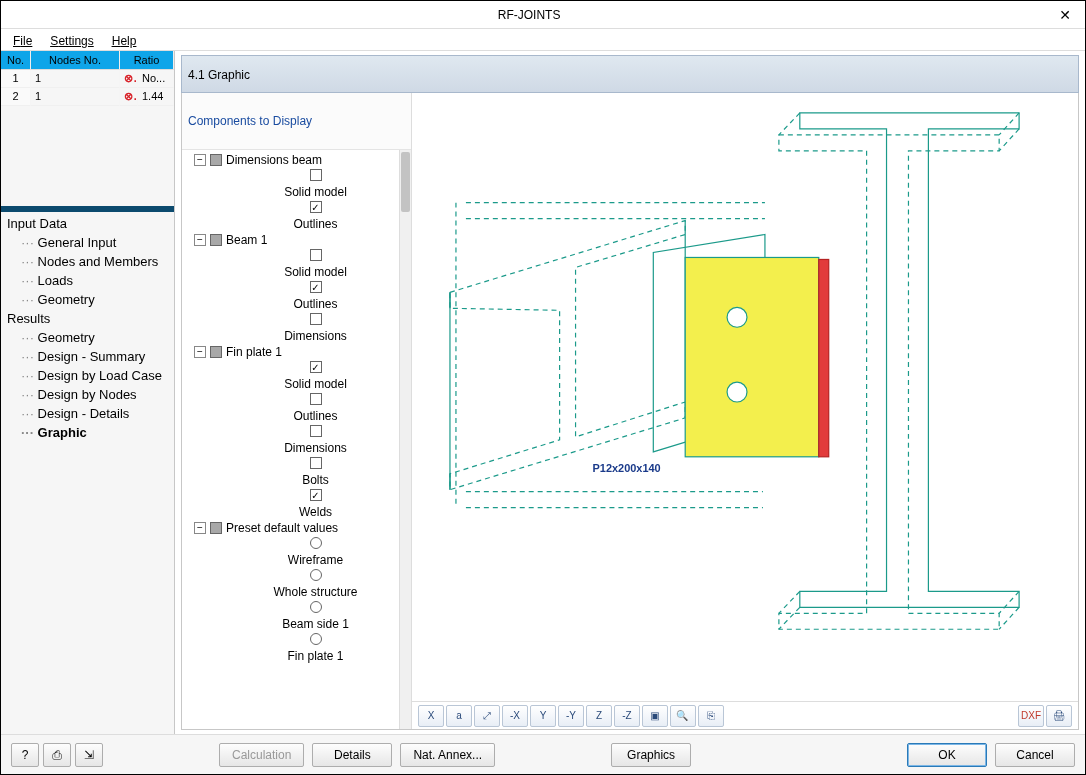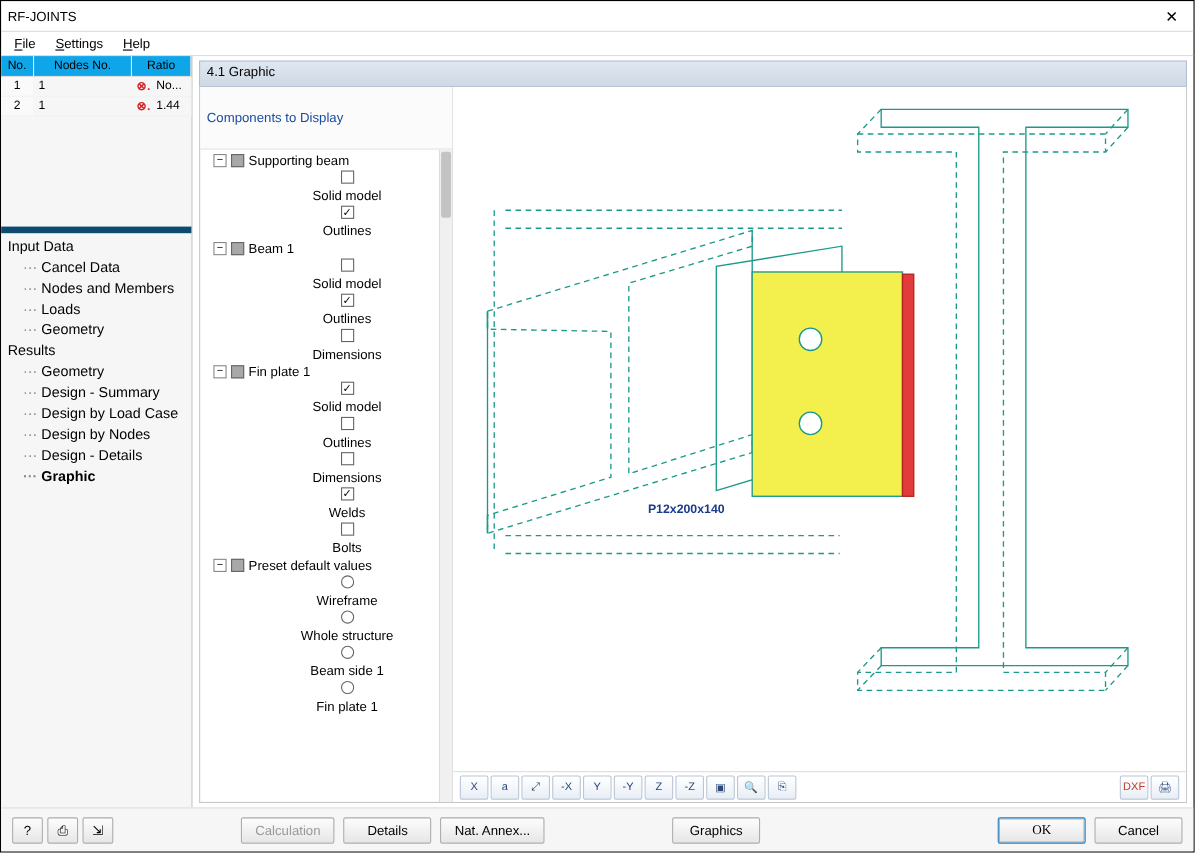--- a/index.html
+++ b/index.html
@@ -15,29 +15,30 @@
     overflow: hidden;
   }
   .titlebar {
     height: 28px;
     display: flex;
     align-items: center;
     padding: 0 6px;
     border-bottom: 1px solid #ddd;
     font-size: 12px;
   }
-  .titlebar .ttl { flex: 1; }
+  .titlebar .ttl { flex: 1; text-align: center; }
   .titlebar .close { font-size: 14px; padding: 0 8px; cursor: pointer; }
   .menubar {
     height: 22px;
     display: flex;
-    align-items: center;
+    align-items: flex-end;
     gap: 2px;
     padding: 0 4px;
     border-bottom: 1px solid #ddd;
+    text-decoration: underline;
   }
   .menubar .mitem { padding: 2px 8px; cursor: pointer; }
   .menubar .mitem .ul { text-decoration: underline; }
   .content {
     flex: 1;
     display: flex;
     min-height: 0;
   }
   .leftcol {
     width: 174px;
@@ -81,24 +82,24 @@
   .nav .ni { padding: 2px 6px 2px 20px; cursor: pointer; white-space: nowrap; }
   .nav .ni.sel { color: #000; font-weight: bold; }
   .nav .ni .dots { color: #888; }
   .rightcol {
     flex: 1;
     display: flex;
     flex-direction: column;
     padding: 4px 6px 4px 6px;
   }
   .panelhdr {
-    height: 24px;
+    height: 38px;
     background: linear-gradient(#dfe8f0, #cfd9e5);
     border: 1px solid #a8b8cc;
-    padding: 2px 6px;
+    padding: 12px 6px;
     font-size: 12px;
   }
   .panelbody {
     flex: 1;
     display: flex;
     border: 1px solid #c7c7c7;
     border-top: none;
     min-height: 0;
   }
   .tree {
@@ -187,21 +188,20 @@
     border: 1px solid #adadad;
     background: linear-gradient(#fdfdfd, #e6e6e6);
     border-radius: 2px;
     cursor: pointer;
     font-size: 12px;
     min-width: 80px;
   }
   .ftbtn.primary {
     border: 1px solid #2a7ab8;
     box-shadow: 0 0 0 1px #7bb6e6 inset;
-    font-family: Liberation Serif, serif;
   }
   .ftbtn.disabled {
     color: #999;
   }
   .ftico {
     width: 28px; height: 24px;
     border: 1px solid #adadad;
     background: linear-gradient(#fdfdfd, #e6e6e6);
     border-radius: 2px;
     cursor: pointer;
@@ -239,21 +239,21 @@
       <div class="cell rowhead">2</div>
       <div class="cell">1</div>
       <div class="cell ic">⊗</div>
       <div class="cell">1.44</div>
 
       <div class="spacer"></div>
     </div>
 
     <div class="nav">
       <div class="grp">Input Data</div>
-      <div class="ni"><span class="dots">··· </span><span>Cancel Data</span></div>
+      <div class="ni"><span class="dots">··· </span><span>General Input</span></div>
       <div class="ni"><span class="dots">··· </span><span>Nodes and Members</span></div>
       <div class="ni"><span class="dots">··· </span><span>Loads</span></div>
       <div class="ni"><span class="dots">··· </span><span>Geometry</span></div>
       <div class="grp">Results</div>
       <div class="ni"><span class="dots">··· </span><span>Geometry</span></div>
       <div class="ni"><span class="dots">··· </span><span>Design - Summary</span></div>
       <div class="ni"><span class="dots">··· </span><span>Design by Load Case</span></div>
       <div class="ni"><span class="dots">··· </span><span>Design by Nodes</span></div>
       <div class="ni"><span class="dots">··· </span><span>Design - Details</span></div>
       <div class="ni sel"><span class="dots">··· </span><span>Graphic</span></div>
@@ -262,21 +262,21 @@
 
   <div class="rightcol">
     <div class="panelhdr">4.1 Graphic</div>
     <div class="panelbody">
       <div class="tree">
         <div class="treehdr">Components to Display</div>
         <div class="treebody" id="treebody">
           <div class="tn ind1">
               <span class="tog">−</span>
               <span class="box tri"></span>
-              <span>Supporting beam</span>
+              <span>Dimensions beam</span>
             </div>
             <div class="tn ind2">
               <span class="box "></span>
               <span>Solid model</span>
             </div>
             <div class="tn ind2">
               <span class="box chk"></span>
               <span>Outlines</span>
             </div>
             <div class="tn ind1">
@@ -307,26 +307,26 @@
             </div>
             <div class="tn ind2">
               <span class="box "></span>
               <span>Outlines</span>
             </div>
             <div class="tn ind2">
               <span class="box "></span>
               <span>Dimensions</span>
             </div>
             <div class="tn ind2">
+              <span class="box "></span>
+              <span>Bolts</span>
+            </div>
+            <div class="tn ind2">
               <span class="box chk"></span>
               <span>Welds</span>
-            </div>
-            <div class="tn ind2">
-              <span class="box "></span>
-              <span>Bolts</span>
             </div>
             <div class="tn ind1">
               <span class="tog">−</span>
               <span class="box tri"></span>
               <span>Preset default values</span>
             </div>
             <div class="tn ind2">
               <span class="rad"></span>
               <span>Wireframe</span>
             </div>

